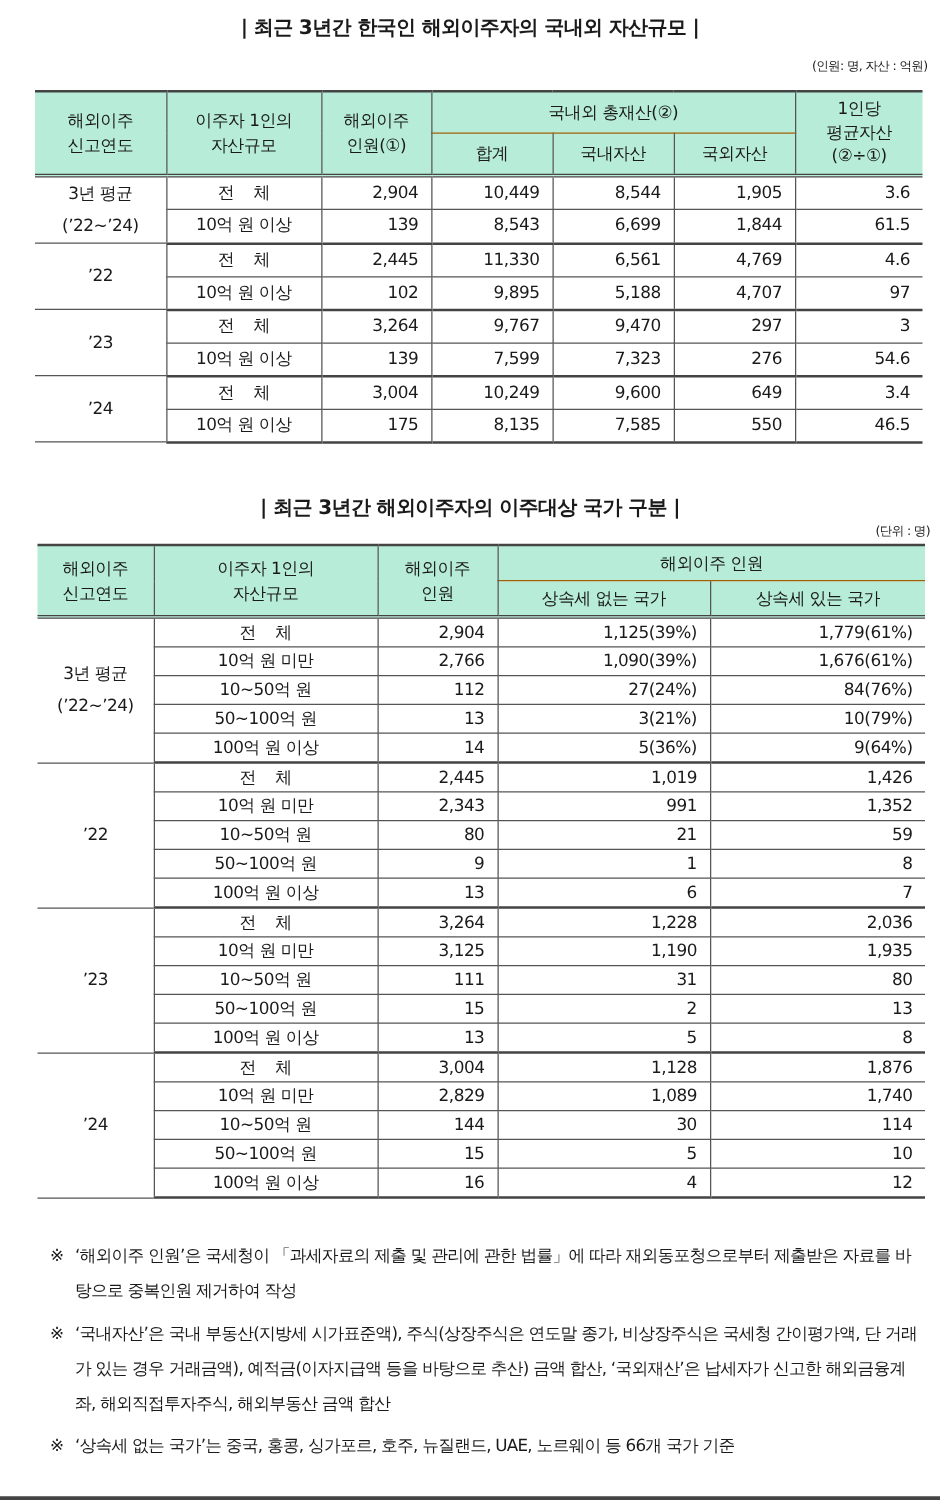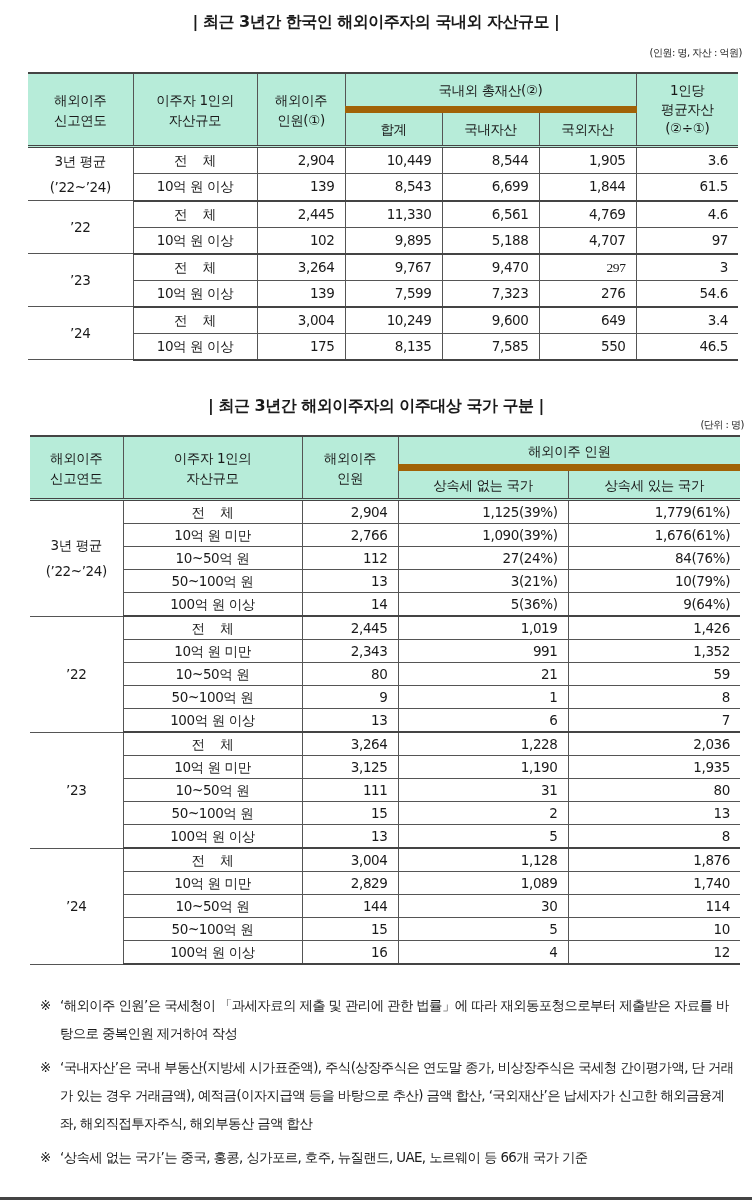--- a/index.html
+++ b/index.html
@@ -13,21 +13,21 @@
   }
   .unit {
     position: absolute; right: 10px; font-size: 10px; letter-spacing: -0.5px;
   }
   table {
     position: absolute; border-collapse: collapse; table-layout: fixed;
     font-size: 13.5px; letter-spacing: -0.4px;
   }
   th {
     background: #b7ecd9; font-weight: normal; text-align: center; line-height: 20px;
-    border-left: 1px solid #555; border-right: 1px solid #555; border-bottom: 7px solid #a16207;
+    border-left: 1px solid #555; border-right: 1px solid #555; border-bottom: 1px solid #a16207;
     padding: 0;
   }
   th.first, td.first { border-left: none; }
   th.last, td.last { border-right: none; }
   thead tr.top th { border-top: 2px solid #444; }
   thead tr:last-child th, thead th.rowspan2 { border-bottom: 3px double #444; }
   td {
     border: 1px solid #555; padding: 0 10px; height: 23px; line-height: 23px;
     white-space: nowrap;
   }
@@ -127,21 +127,21 @@
         <td class="r last" style="height: 25px; line-height: 25px;">97</td>
       </tr>
       <tr>
         <td class="first year" rowspan="2" style="height: 25px; line-height: 26px;">
           <div>’23</div>
         </td>
         <td class="c" style="white-space: pre; height: 25px; line-height: 25px;">전    체</td>
         <td class="r" style="height: 25px; line-height: 25px;">3,264</td>
         <td class="r" style="height: 25px; line-height: 25px;">9,767</td>
         <td class="r" style="height: 25px; line-height: 25px; padding-left: 48px;">9,470</td>
-        <td class="r" style="height: 25px; line-height: 25px; font-family: Liberation Serif, serif;">297</td>
+        <td class="r" style="height: 25px; line-height: 25px;">297</td>
         <td class="r last" style="height: 25px; line-height: 25px;">3</td>
       </tr>
       <tr class="grp-end">
         <td class="c" style="white-space: pre; height: 25px; line-height: 25px;">10억 원 이상</td>
         <td class="r" style="height: 25px; line-height: 25px;">139</td>
         <td class="r" style="height: 25px; line-height: 25px;">7,599</td>
         <td class="r" style="height: 25px; line-height: 25px;">7,323</td>
         <td class="r" style="height: 25px; line-height: 25px;">276</td>
         <td class="r last" style="height: 25px; line-height: 25px;">54.6</td>
       </tr>

